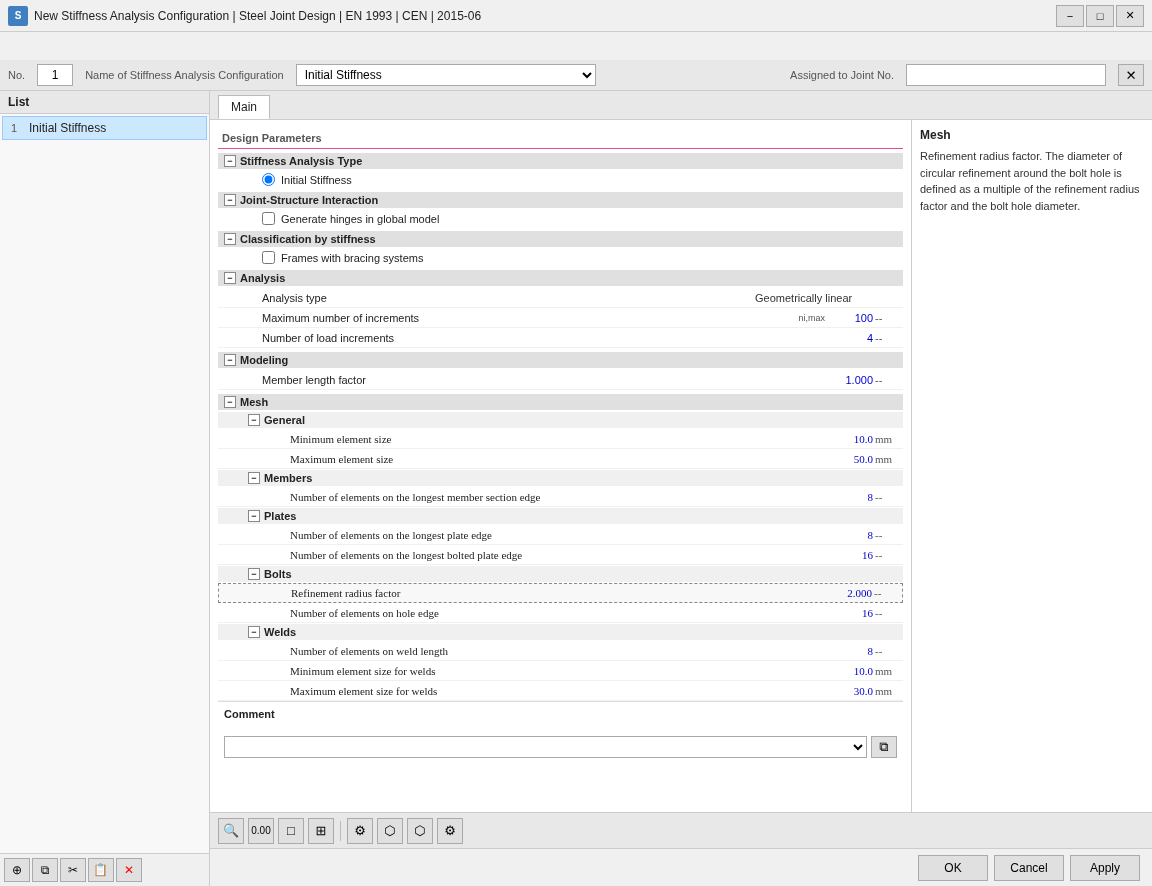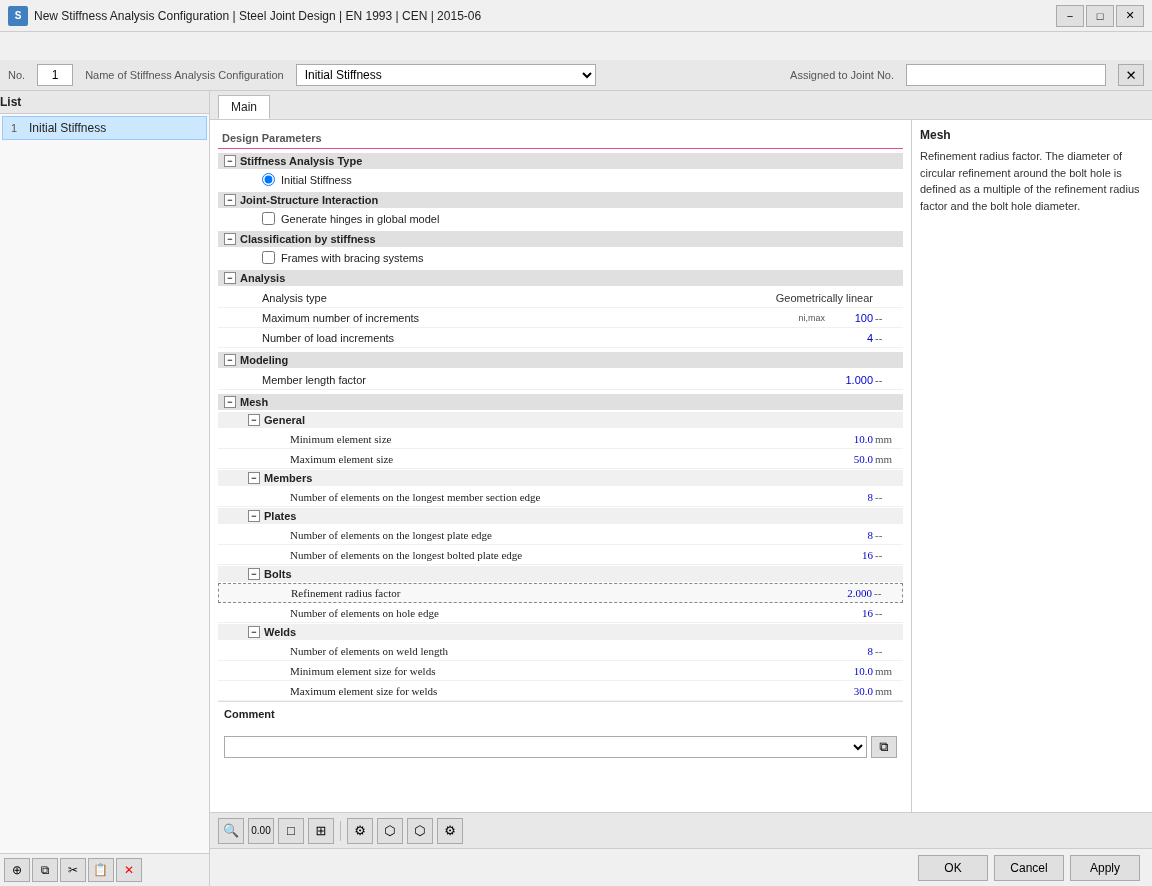--- a/index.html
+++ b/index.html
@@ -36,21 +36,21 @@
     .left-panel {
       width: 210px;
       background: #f8f8f8;
       border-right: 1px solid #ccc;
       display: flex;
       flex-direction: column;
     }
     .left-panel-header {
       background: #e8e8e8;
       border-bottom: 1px solid #ccc;
-      padding: 4px 0;
+      padding: 4px 8px;
       font-weight: bold;
       font-size: 12px;
     }
     .list-item {
       display: flex;
       align-items: center;
       padding: 4px 8px;
       gap: 4px;
       cursor: pointer;
       background: #cce8ff;
@@ -362,21 +362,21 @@
             <input type="checkbox" style="">
             <span>Frames with bracing systems</span>
           </div>
 
           <div class="section-header">
             <div class="collapse-btn">−</div>
             <span>Analysis</span>
           </div>
           <div class="param-row param-indent1">
             <span class="param-name">Analysis type</span>
-            <span class="param-value" style="color:#333;min-width:120px;text-align:right;">Geometrically linear</span>
+            <span class="param-value" style="color:#333;min-width:120px;text-align:left;">Geometrically linear</span>
             <span class="param-unit"></span>
           </div>
           <div class="param-row param-indent1">
             <span class="param-name">Maximum number of increments</span>
             <span class="param-subscript">ni,max</span>
             <span class="param-value">100</span>
             <span class="param-unit">--</span>
           </div>
           <div class="param-row param-indent1">
             <span class="param-name">Number of load increments</span>

